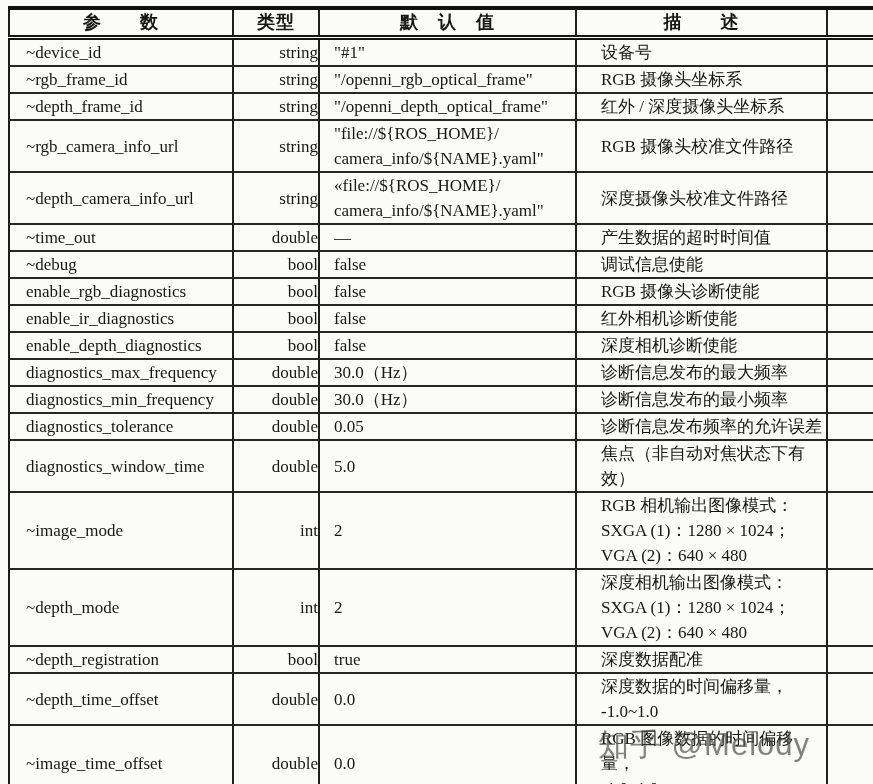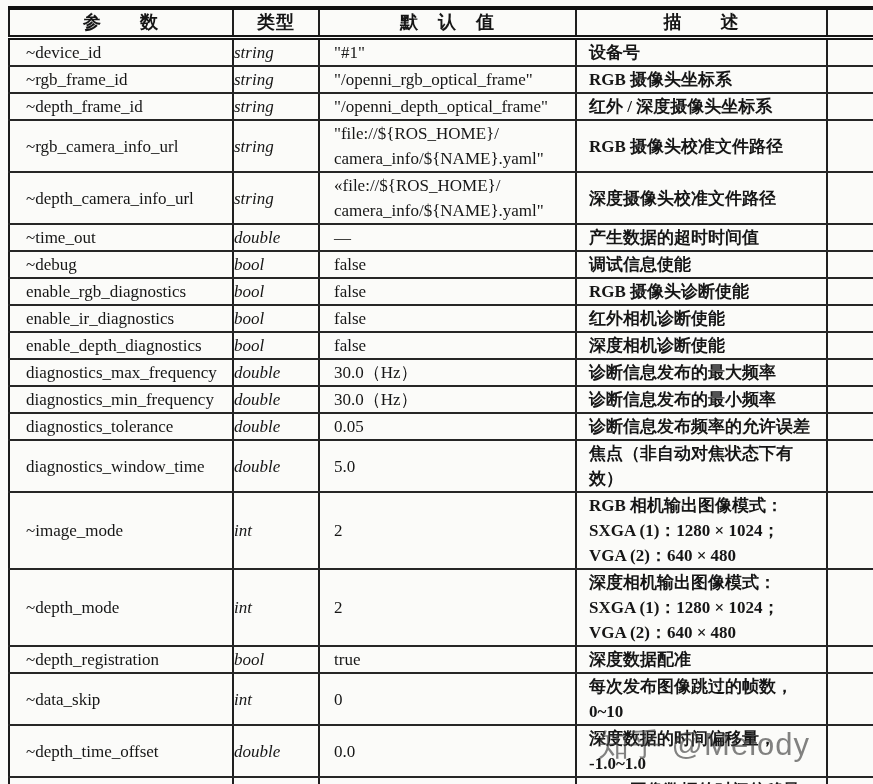--- a/index.html
+++ b/index.html
@@ -51,23 +51,23 @@
   td {
     border-bottom: 2px solid #262626;
   }
   .vline {
     border-right: 2px solid #1f1f1f;
   }
   .c-bleed {
     border-right: none;
   }
   td.c-param { padding-left: 16px; }
-  td.c-type  { text-align: left; font-style: italic; }
+  td.c-type  { text-align: right; }
   td.c-value { padding-left: 14px; }
-  td.c-desc  { padding-left: 12px; font-size: 17px; font-weight: bold; }
+  td.c-desc  { padding-left: 24px; font-size: 17px; }
 
   tr.r-head { height: 28px; }
   tr.r-s { height: 27px; margin-left: 22px; }  
   tr.r-d { height: 51px; }  
   tr.r-t { height: 77px; }  
 
   .watermark {
     position: absolute;
     left: 598px;
     top: 724px;
@@ -238,27 +238,20 @@
     </tr>
 
     <tr class="r-s">
       <td class="c-param vline">~depth_registration</td>
       <td class="c-type vline">bool</td>
       <td class="c-value vline">true</td>
       <td class="c-desc vline">深度数据配准</td>
       <td class="c-bleed"></td>
     </tr>
 
-    <tr class="r-s">
-      <td class="c-param vline">~data_skip</td>
-      <td class="c-type vline">int</td>
-      <td class="c-value vline">0</td>
-      <td class="c-desc vline">每次发布图像跳过的帧数，0~10</td>
-      <td class="c-bleed"></td>
-    </tr>
 
     <tr class="r-d">
       <td class="c-param vline">~depth_time_offset</td>
       <td class="c-type vline">double</td>
       <td class="c-value vline">0.0</td>
       <td class="c-desc vline">深度数据的时间偏移量，
 -1.0~1.0</td>
       <td class="c-bleed"></td>
     </tr>
 

